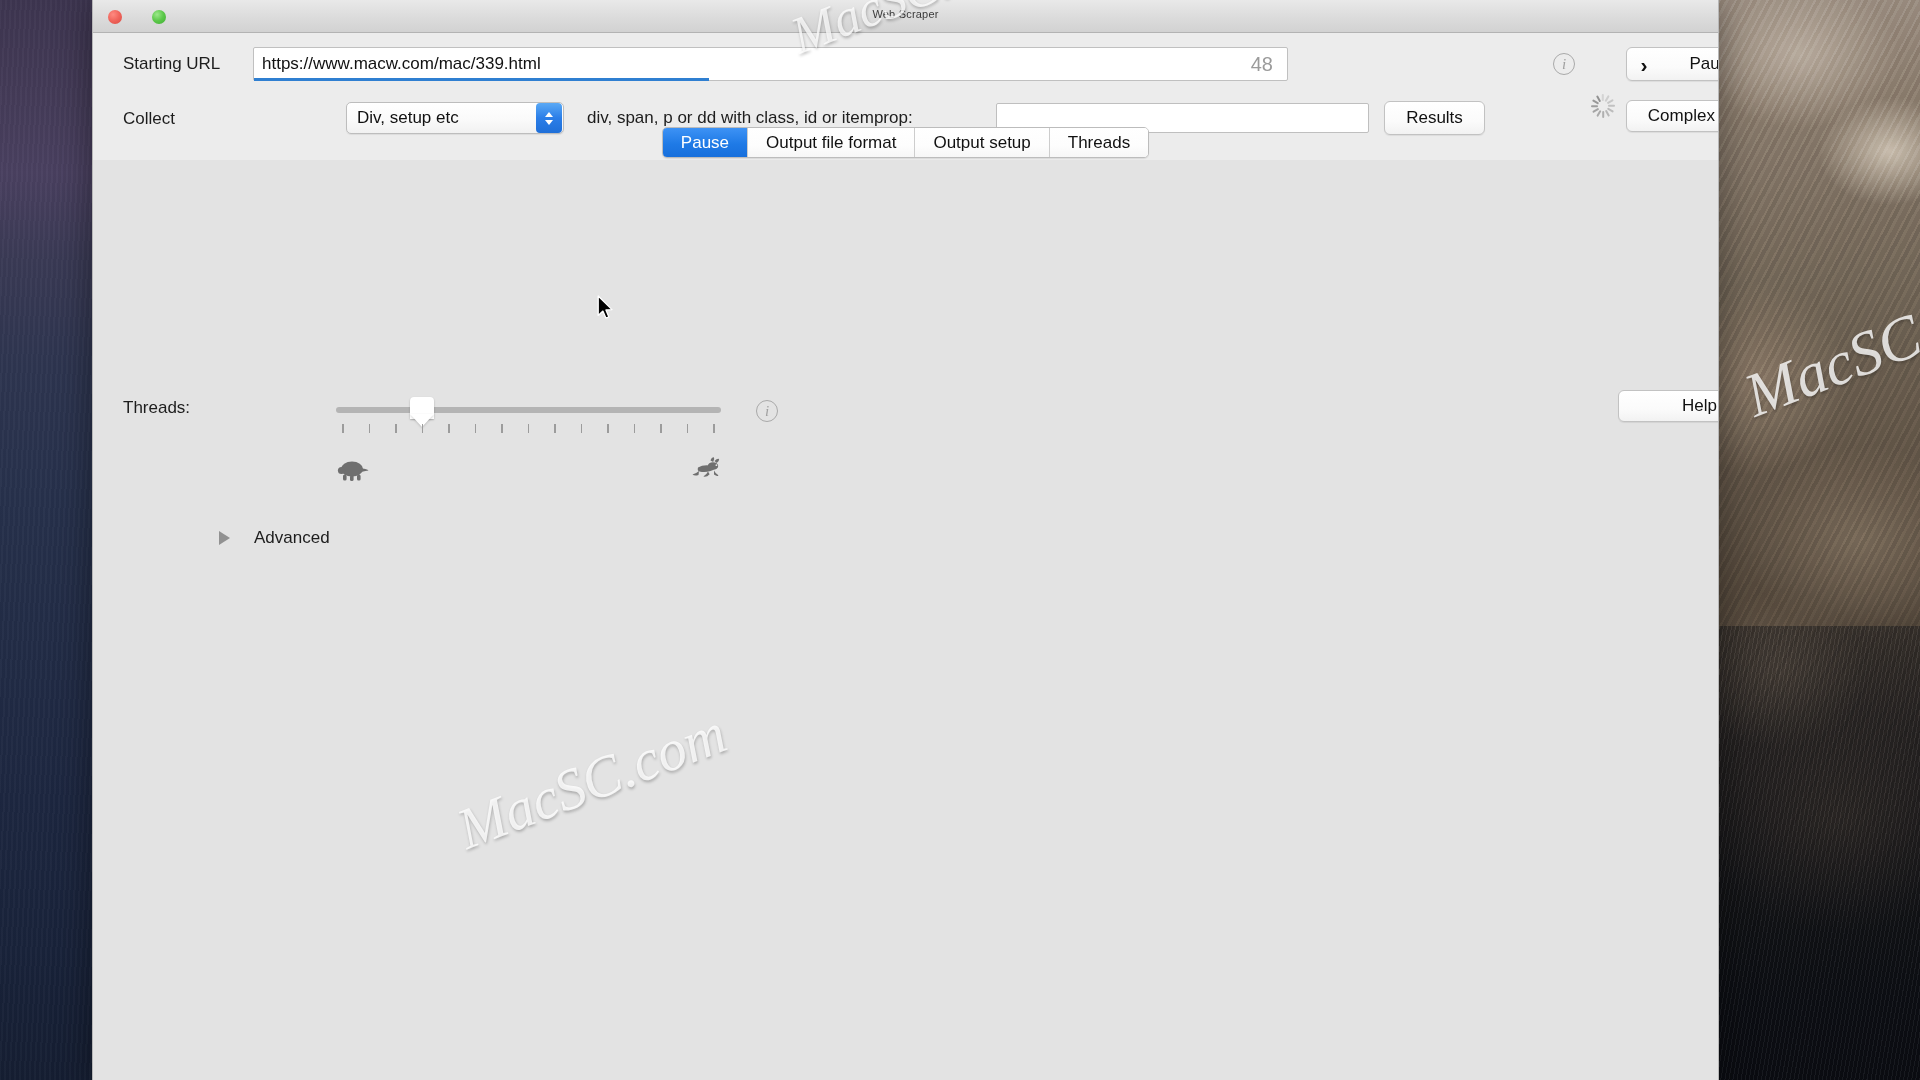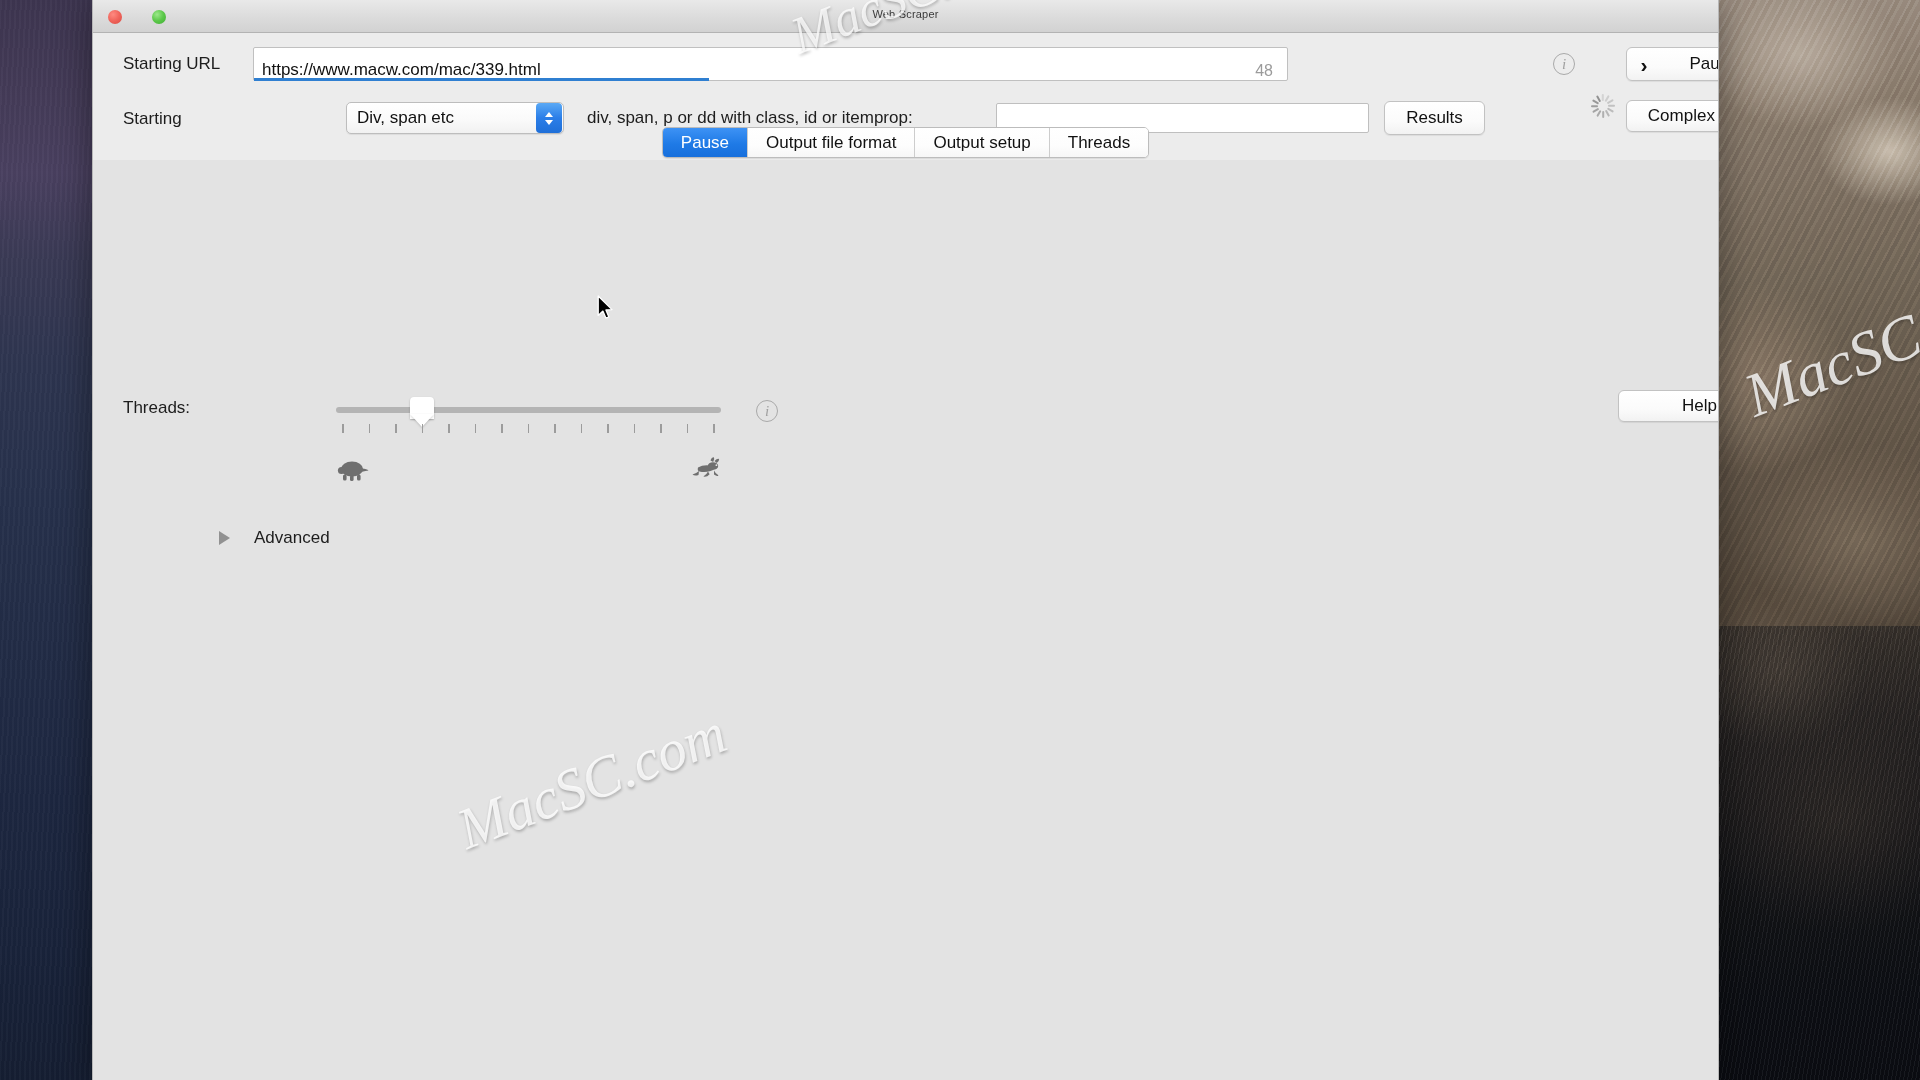--- a/index.html
+++ b/index.html
@@ -131,31 +131,31 @@
   #lbl-collect { left: 30px; }
 
   
   #url-field {
     position: absolute;
     left: 160px; top: 0;
     width: 1035px; height: 34px;
     background: #fff;
     border: 1px solid #c0c0c0;
     border-radius: 2px;
-    display: flex; align-items: flex-end;
+    display: flex; align-items: center;
   }
   #url-text {
     flex: 1;
     padding-left: 8px;
     font-size: 17px; color: #111;
     white-space: nowrap; overflow: hidden;
   }
   #url-count {
     padding-right: 14px;
-    font-size: 16px; color: #9b9b9b;
+    font-size: 20px; color: #9b9b9b;
   }
   #url-progress {
     position: absolute; left: 0; bottom: -1px;
     height: 3px; width: 456px;
     background: #2f7fd1;
   }
 
   .icon-info {
     width: 22px; height: 22px; border-radius: 50%;
     border: 1.6px solid #a9a9a9;
@@ -394,24 +394,24 @@
           <span style="transform: translate(-50%, 0px) rotate(330deg) translateY(-12px); opacity: 0.94;"></span>
         </div>
 
       <div id="btn-pause">
         <div id="pause-chev">›</div>
         <div id="pause-label">Pause</div>
       </div>
     </div>
 
     <div class="row" id="row-collect">
-      <div class="lbl" id="lbl-collect">Starting</div>
+      <div class="lbl" id="lbl-collect">Collect</div>
 
       <div id="collect-select">
-        <div id="collect-value">Div, span etc</div>
+        <div id="collect-value">Div, setup etc</div>
         <div id="collect-arrows">
           <div class="arw up"></div>
           <div class="arw dn"></div>
         </div>
       </div>
 
       <div id="collect-hint">div, span, p or dd with class, id or itemprop:</div>
 
       <input id="selector-field" type="text" placeholder="" style="">
 

